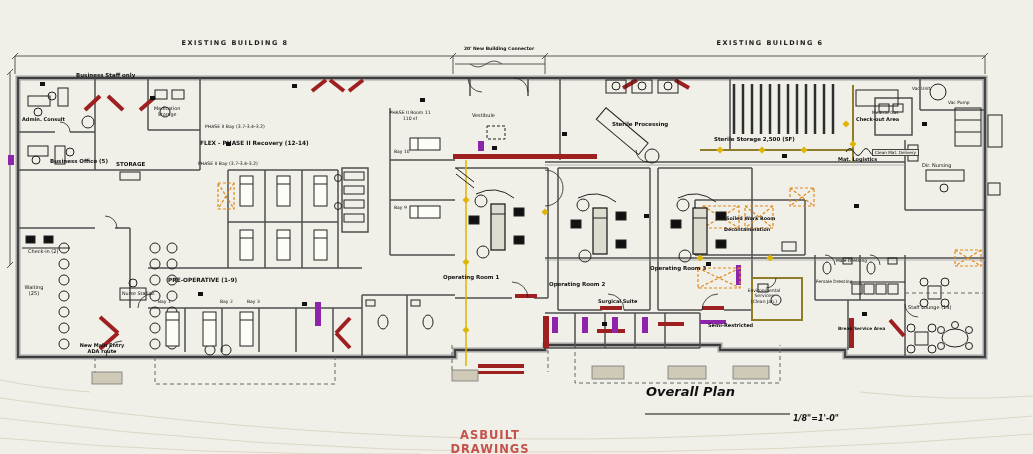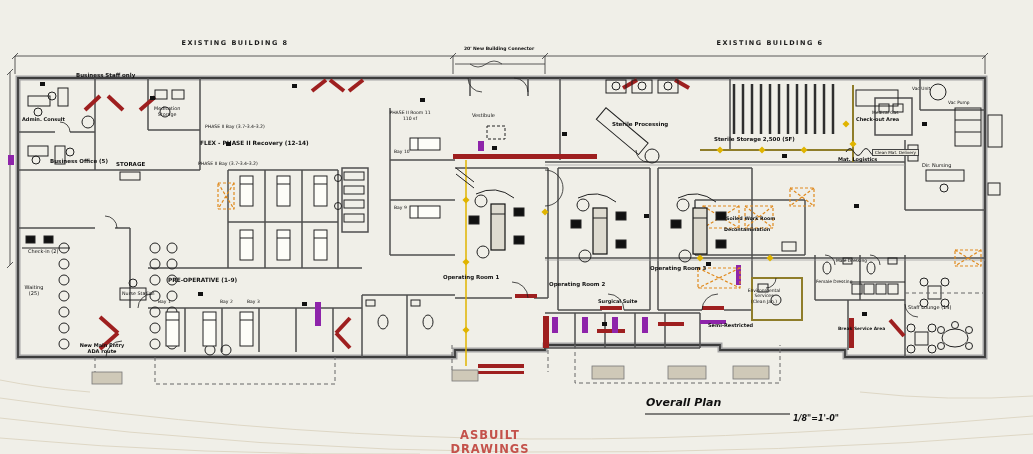--- a/index.html
+++ b/index.html
@@ -507,18 +507,18 @@
 <div class="lbl boxed" style="left:872px;top:149px;font-size:4.2px;">Clean Mat. Delivery</div>
 <div class="lbl" style="left:922px;top:162px;font-size:5px;">Dir. Nursing</div>
 <div class="lbl" style="left:872px;top:110px;font-size:4.4px;">Medical Gas</div>
 <div class="lbl" style="left:912px;top:86px;font-size:4.4px;">Vac Unit</div>
 <div class="lbl" style="left:948px;top:100px;font-size:4.4px;">Vac Pump</div>
 <div class="lbl" style="left:836px;top:258px;font-size:4.4px;">Male Dressing</div>
 <div class="lbl" style="left:816px;top:279px;font-size:4.4px;">Female Dressing</div>
 <div class="lbl" style="left:908px;top:304px;font-size:5px;">Staff Lounge (14)</div>
 <div class="lbl b" style="left:838px;top:326px;font-size:4.4px;">Break Service Area</div>
 
-<div class="lbl title" style="left:646px;top:396px;font-size:11px;">Overall Plan</div>
+<div class="lbl title" style="left:646px;top:384px;font-size:13px;">Overall Plan</div>
 <div class="lbl title" style="left:793px;top:414px;font-size:8px;">1/8"=1'-0"</div>
 <div class="lbl stamp" style="left:425px;top:428px;width:130px;font-size:11.5px;color:#c4524b;">ASBUILT
 DRAWINGS</div>
 
 </div>
 
 </body></html>

